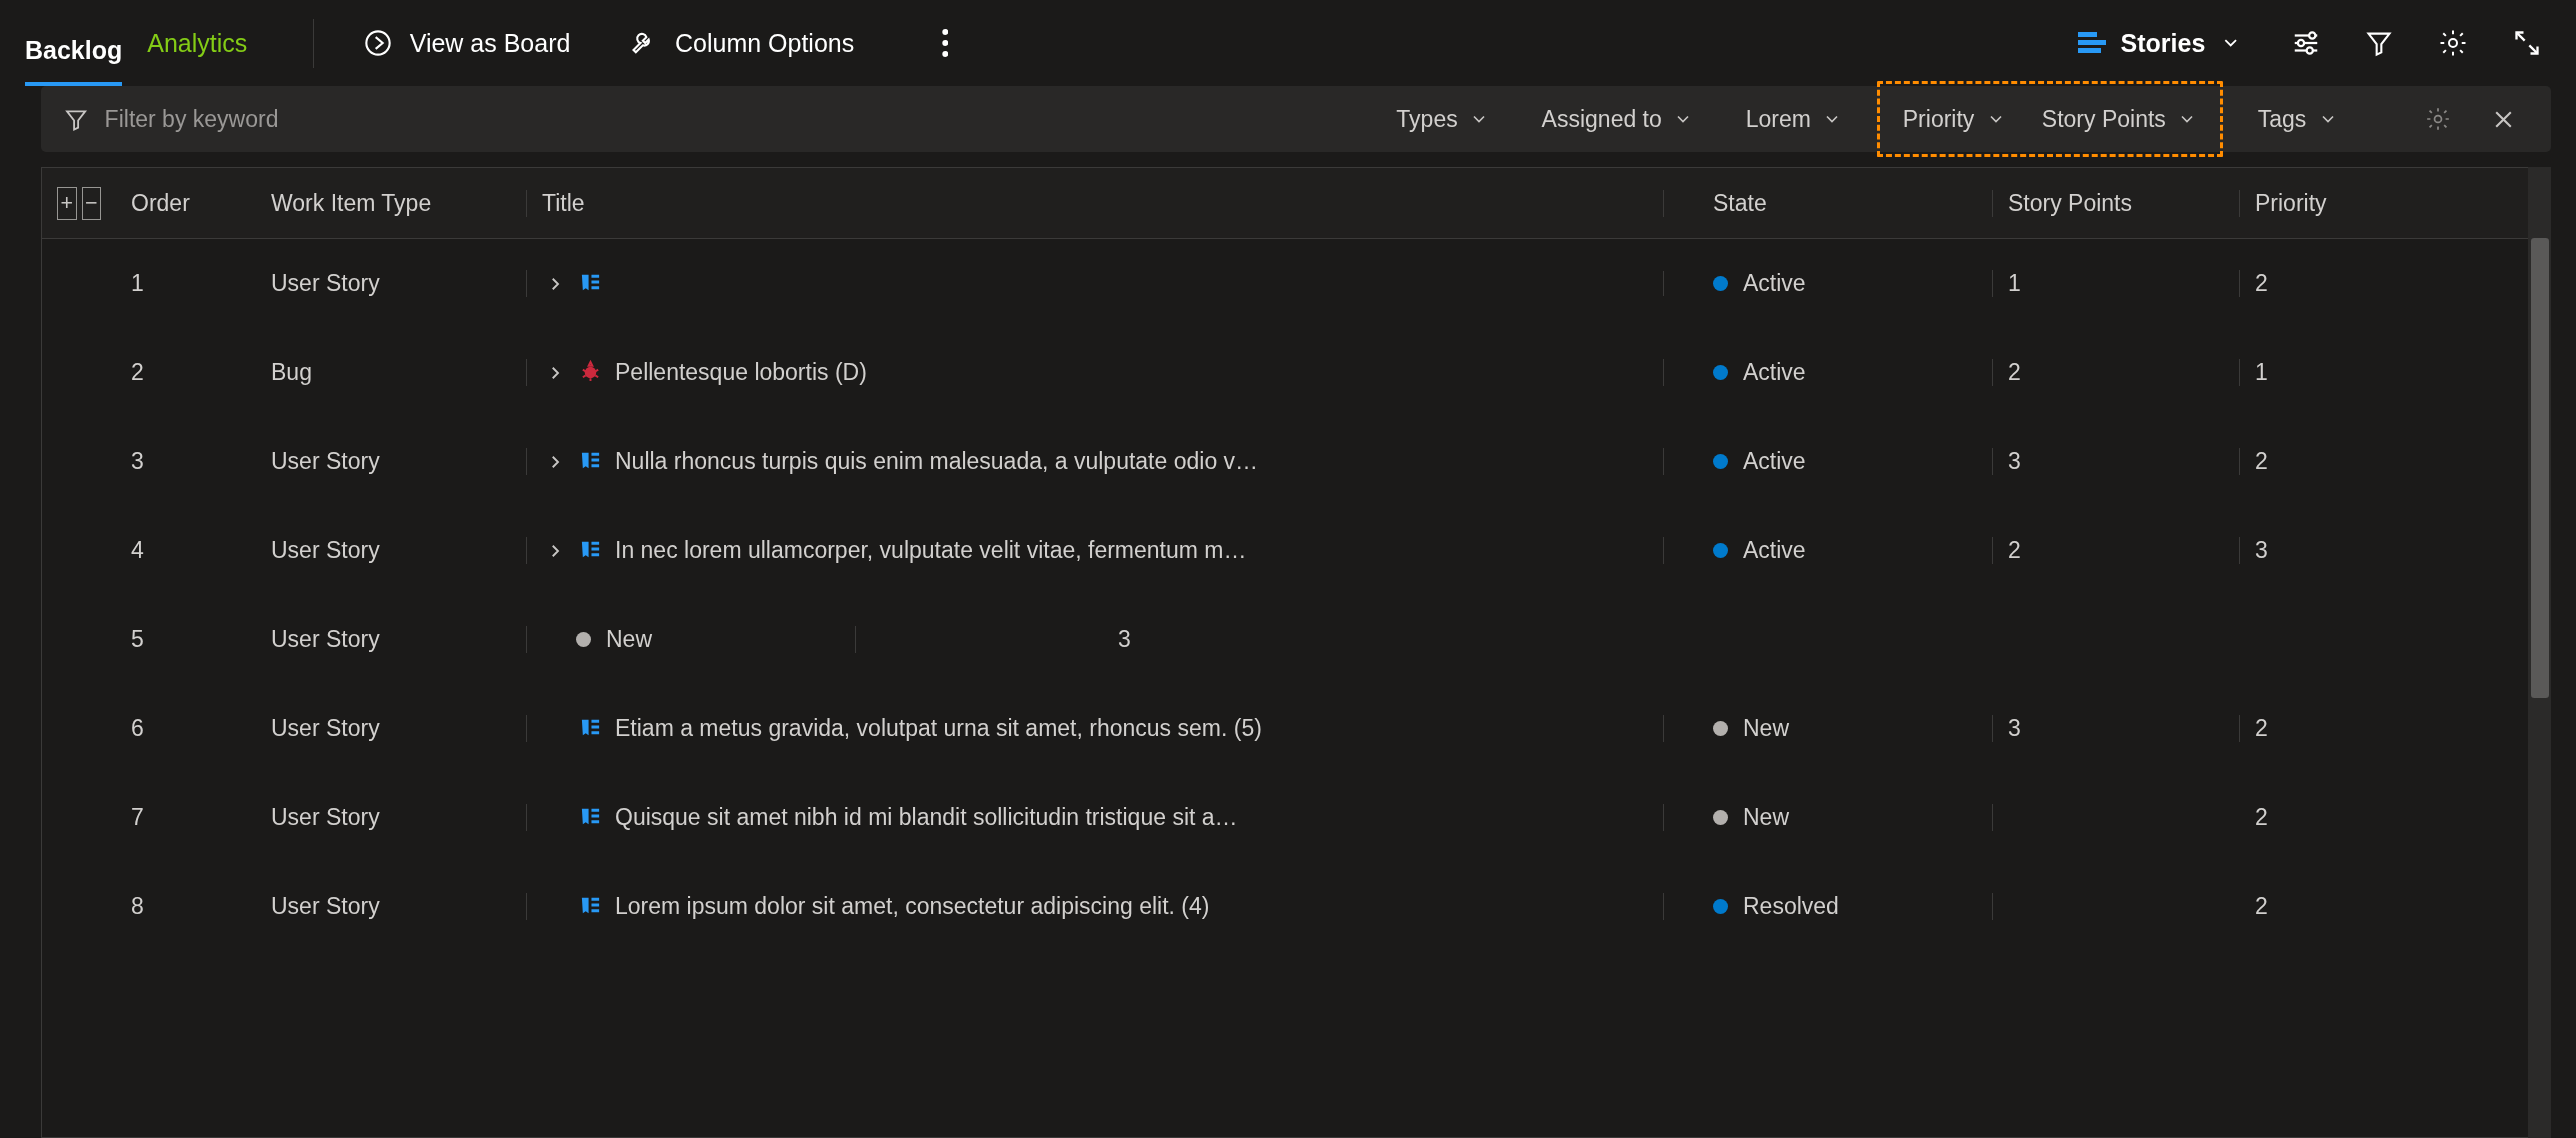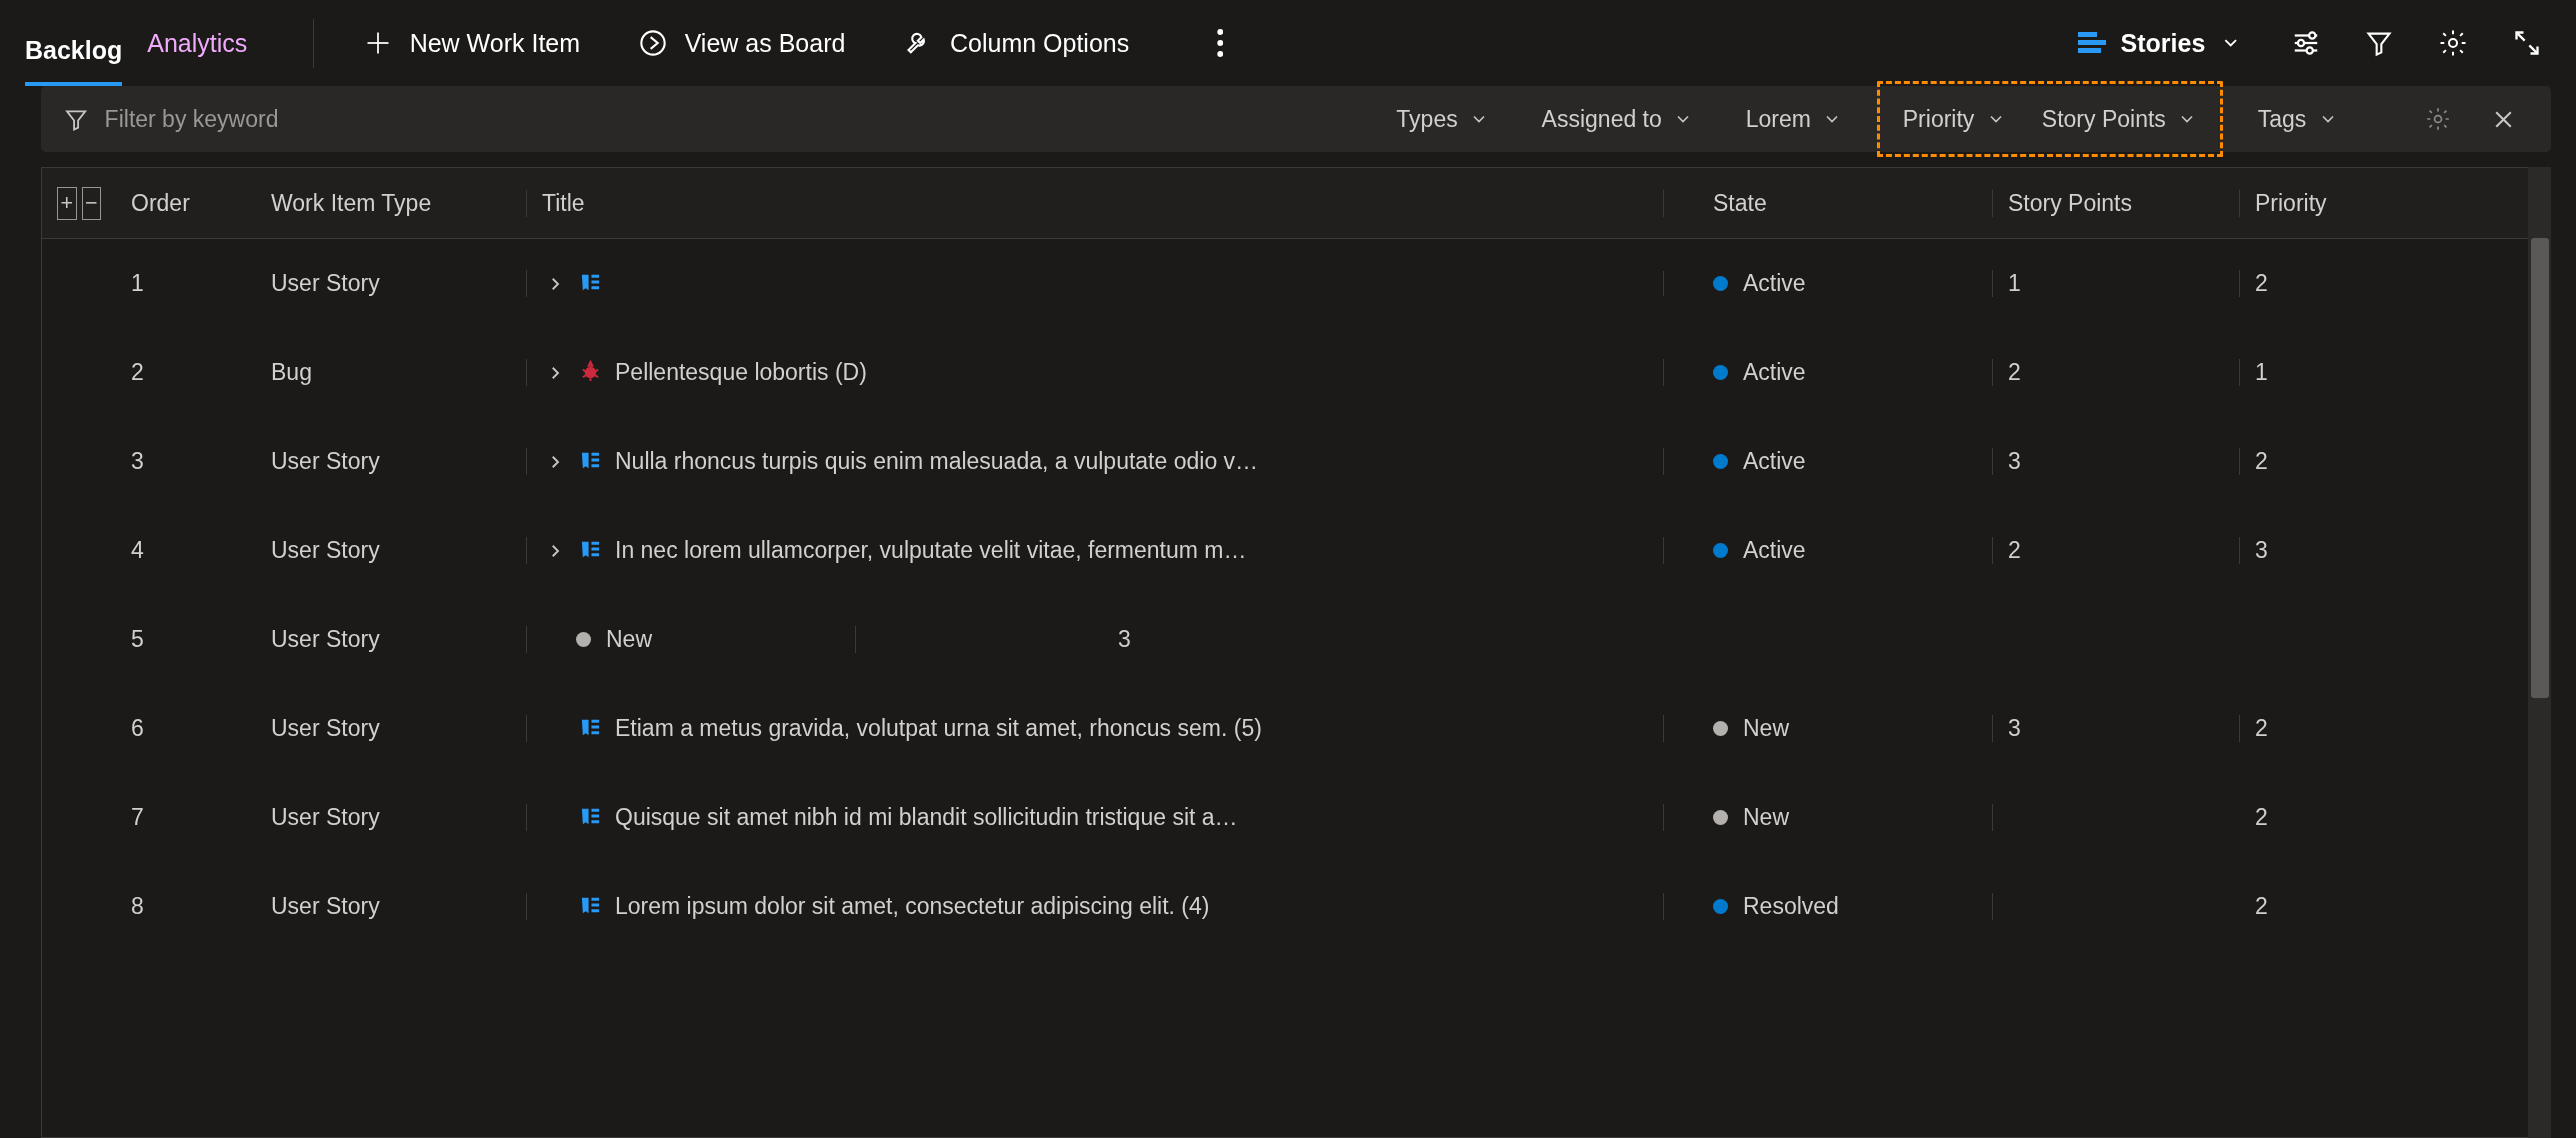--- a/index.html
+++ b/index.html
@@ -16,21 +16,21 @@
 
   
   .toolbar {
     display: flex;
     align-items: center;
     height: 86px;
     padding: 0 25px;
     gap: 8.2px;
   }
   .tabs { display: flex; align-items: center; height: 100%; gap: 25px; padding-right: 41px; }
-  .tab { color: #f0abfc; height: 100%; display: flex; align-items: center; cursor: pointer; font-size: 25px; }
+  .tab { color: #84cc16; height: 100%; display: flex; align-items: center; cursor: pointer; font-size: 25px; }
   .tab.active { color: #fff; font-weight: 600; border-bottom: 4.1px solid #2899f5; padding-top:19px; }
   .vdiv { width: 0.8px; height: 49px; background: #3b3a39; margin: 0 16.4px; }
   .tb-btn { display: flex; align-items: center; gap: 16.4px; color: #fff; cursor: pointer; padding: 8.2px 25px; font-size: 25px; }
   .tb-btn .ico { display:inline-flex; align-items:center; justify-content:center; width:30px; height:30px; }
   .spacer { flex: 1; }
   .level-pill { display:flex; align-items:center; gap:15px; cursor:pointer; padding:8.2px 15px; }
   .level-pill .lvl-ico { width:28px; height:23px; display:flex; flex-direction:column; gap:3.3px; }
   .level-pill .lvl-ico span { background:#2899f5; height:5px; }
   .level-pill .lvl-label { color:#fff; font-size:25px; font-weight:600; }
   .iconbtn { width:49px; height:49px; display:flex; align-items:center; justify-content:center; cursor:pointer; margin-left:16.4px; }
@@ -94,29 +94,20 @@
 
 <div class="root">
 
   <div class="toolbar">
     <div class="tabs">
       <div class="tab active">Backlog</div>
       <div class="tab">Analytics</div>
     </div>
     <div class="vdiv"></div>
 
-    <div class="tb-btn">
-      <span class="ico">
-        <svg width="28" height="28" viewBox="0 0 24 24" stroke="#fff" stroke-width="1.5" fill="none">
-            <line x1="12" y1="3" x2="12" y2="21"></line>
-            <line x1="3" y1="12" x2="21" y2="12"></line>
-          </svg>
-      </span>
-      <span>New Work Item</span>
-    </div>
 
     <div class="tb-btn">
       <span class="ico">
         <svg width="28" height="28" viewBox="0 0 24 24" stroke="#fff" stroke-width="1.8" fill="none">
             <circle cx="12" cy="12" r="10"></circle>
             <polyline points="10,7 16,12 10,17" fill="none"></polyline>
           </svg>
       </span>
       <span>View as Board</span>
     </div>

